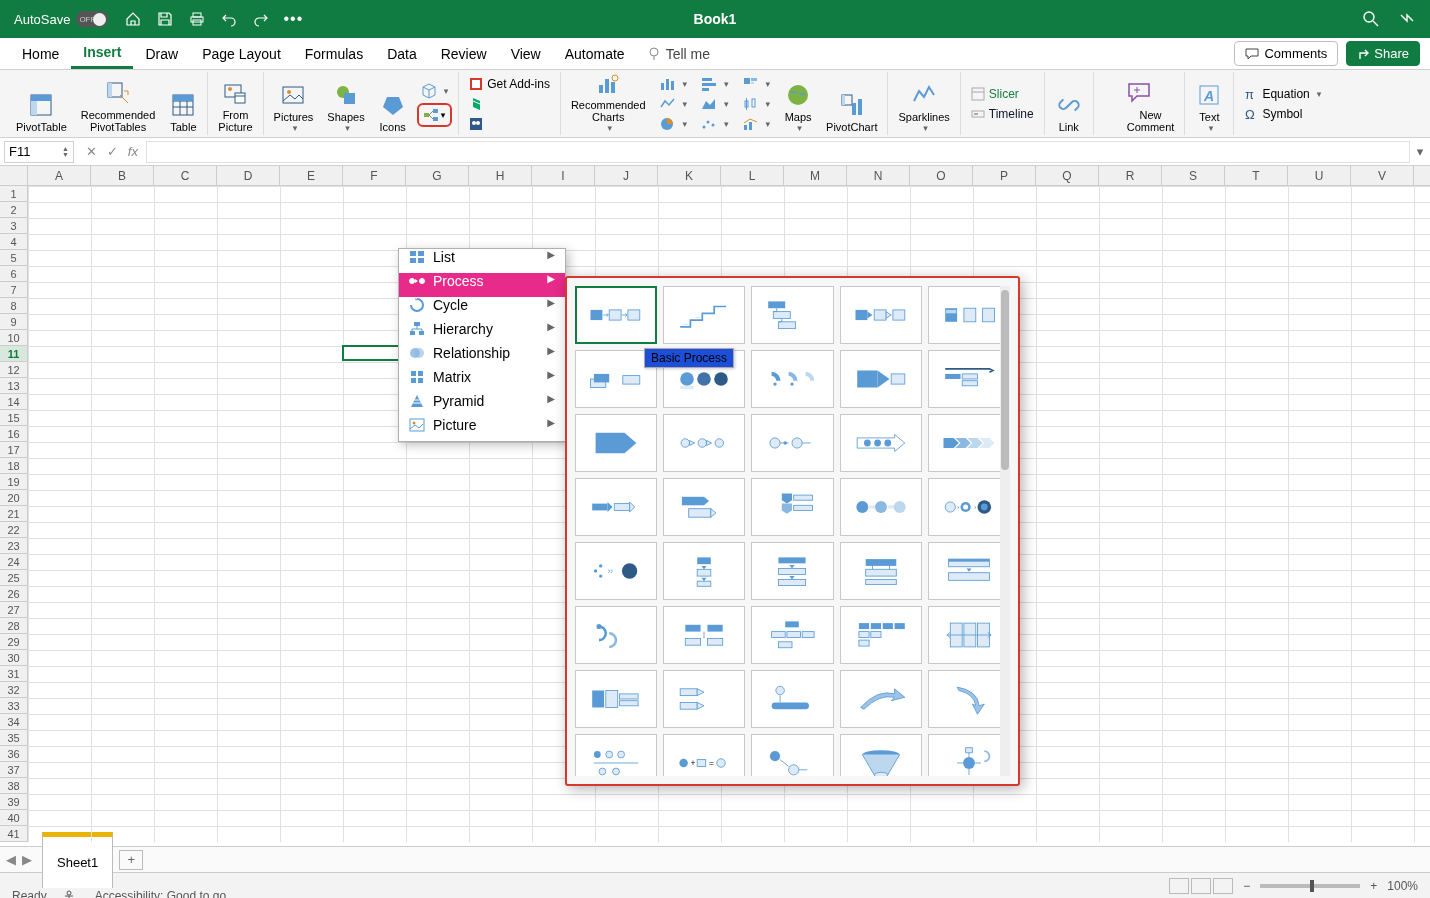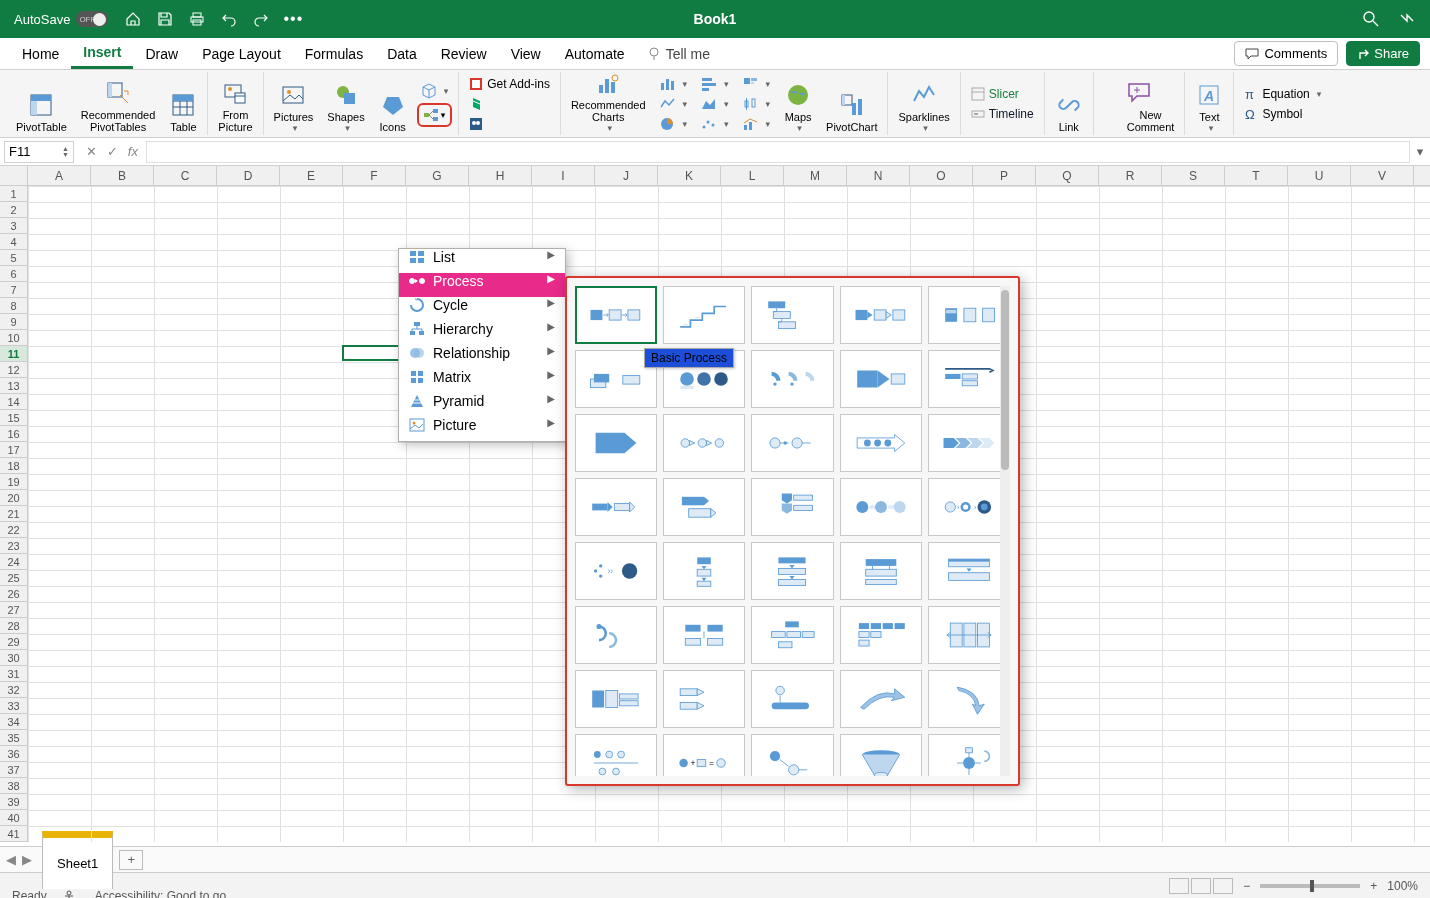--- a/index.html
+++ b/index.html
@@ -73,21 +73,21 @@
 .g-item { height: 58px; background:#fff; border:1px solid #c8c8c8; display:flex; align-items:center; justify-content:center; position:relative;}
 .g-item.sel { border: 2px solid #107c41; }
 .g-thumb { transform: scale(0.85);}
 .g-scroll { position:absolute; right:0; top:0; width:10px; height:100%; background:#eee;}
 .g-scroll .thumb { position:absolute; top:4px; width:8px; left:1px; height:180px; background:#bbb; border-radius:4px;}
 .tooltip { position:absolute; left: 644px; top: 348px; background:#1d4ed8; border:1px solid #aaa; font-size:12px; padding: 2px 6px; z-index:200; box-shadow:1px 1px 3px rgba(0,0,0,0.2);}
 
 
 .sheet-tabs { height: 26px; border-top:1px solid #ccc; display:flex; align-items:center; padding: 0 6px; background:#fafafa; font-size:13px;}
 .sheet-tabs .nav { display:flex; gap: 6px; color:#888;}
-.sheet-tab { background:#fff; border: 1px solid #bbb; border-bottom:none; border-top:7px solid #eab308; padding: 18px 14px; margin-left:10px;}
+.sheet-tab { background:#fff; border: 1px solid #bbb; border-bottom:none; border-top:5px solid #eab308; padding: 18px 14px; margin-left:10px;}
 .add-sheet { width:24px; height:20px; border:1px solid #bbb; margin-left:6px; text-align:center; line-height:18px; color:#666;}
 
 
 .status-bar { height: 26px; background:#f3f3f3; border-top:1px solid #ccc; display:flex; align-items:center; justify-content:space-between; padding: 0 12px; font-size:12px; color:#555;}
 .status-right { display:flex; align-items:center; gap:10px;}
 .view-btns { display:flex; gap:2px;}
 .view-btns span { width:20px; height:16px; border:1px solid #bbb; display:inline-block;}
 .zoom-slider { width:100px; height:4px; background:#bbb; position:relative;}
 .zoom-slider .handle { position:absolute; left:50%; top:-4px; width:4px; height:12px; background:#555;}
 

